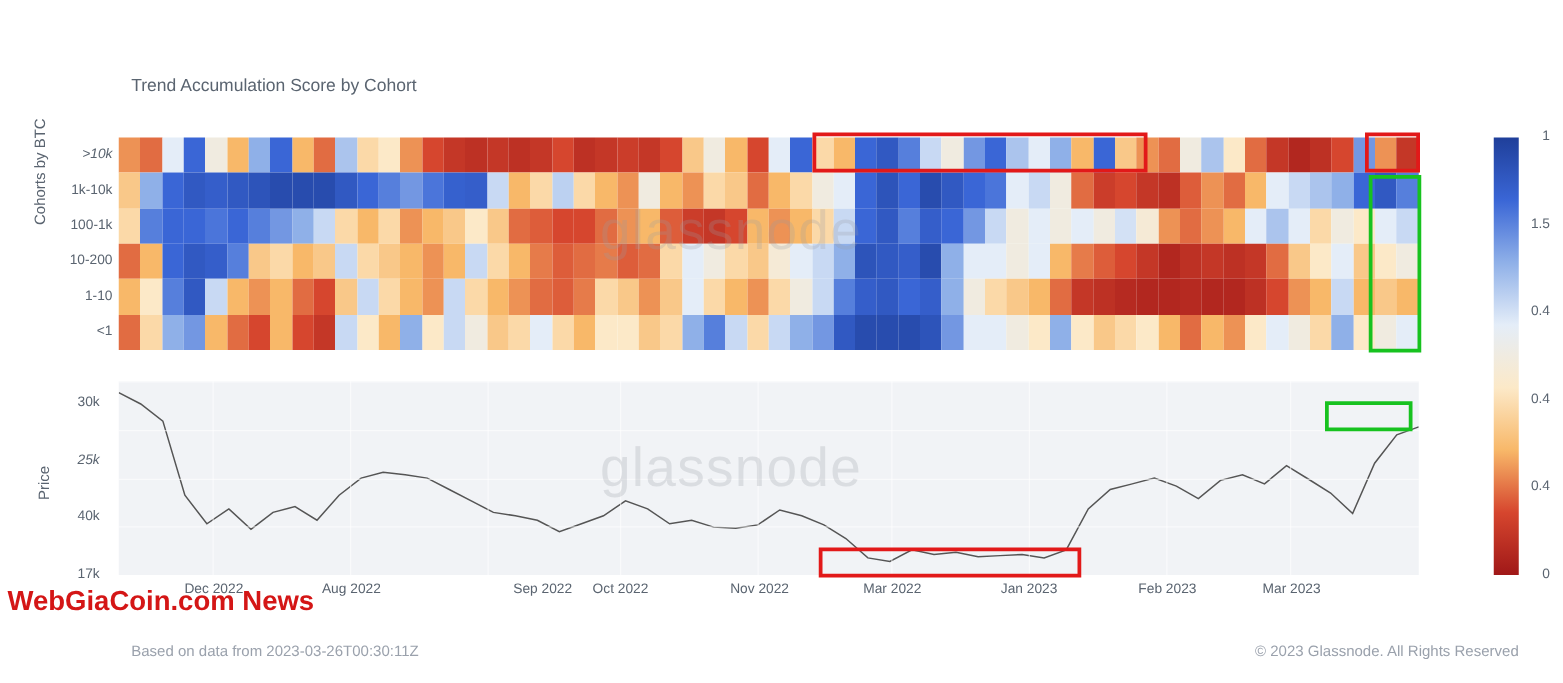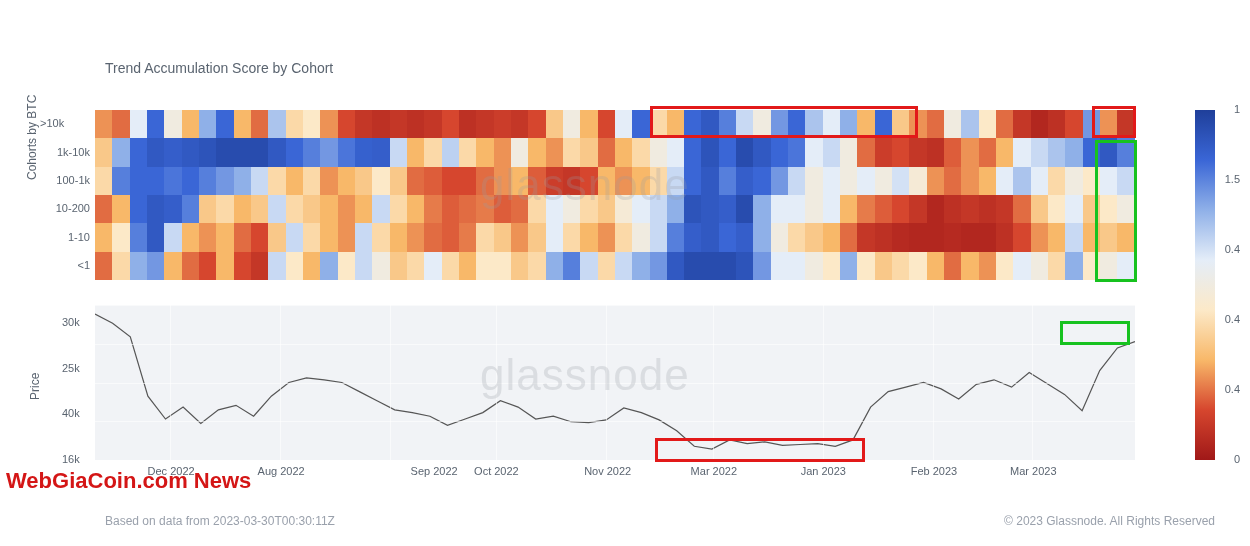--- a/index.html
+++ b/index.html
@@ -406,21 +406,21 @@
       <div class="cell" style="background: rgb(240, 235, 224);"></div>
       <div class="cell" style="background: rgb(251, 217, 168);"></div>
       <div class="cell" style="background: rgb(143, 176, 232);"></div>
       <div class="cell" style="background: rgb(252, 233, 200);"></div>
       <div class="cell" style="background: rgb(240, 235, 224);"></div>
       <div class="cell" style="background: rgb(228, 237, 248);"></div>
     </div>
   </div>
 
 <div id="hm-yticks">
-    <div class="tick" style="right: 1158px; left: 40px; top: 117.167px; text-align: left; width: 50px;">&gt;10k</div>
+    <div class="tick" style="right: 1158px; left: 40px; top: 117.167px; text-align: right; width: 50px; font-style: italic;">&gt;10k</div>
     <div class="tick" style="right: 1158px; left: 40px; top: 145.5px; text-align: right; width: 50px;">1k-10k</div>
     <div class="tick" style="right: 1158px; left: 40px; top: 173.833px; text-align: right; width: 50px;">100-1k</div>
     <div class="tick" style="right: 1158px; left: 40px; top: 202.167px; text-align: right; width: 50px;">10-200</div>
     <div class="tick" style="right: 1158px; left: 40px; top: 230.5px; text-align: right; width: 50px;">1-10</div>
     <div class="tick" style="right: 1158px; left: 40px; top: 258.833px; text-align: right; width: 50px;">&lt;1</div>
   </div>
 
 <div class="price-area">
   <div class="grid-y" style="top:0%"></div>
   <div class="grid-y" style="top:25%"></div>
@@ -435,23 +435,23 @@
     <div class="grid-x" style="left: 294.608px;"></div>
     <div class="grid-x" style="left: 401.092px;"></div>
     <div class="grid-x" style="left: 511.126px;"></div>
     <div class="grid-x" style="left: 617.611px;"></div>
     <div class="grid-x" style="left: 727.645px;"></div>
     <div class="grid-x" style="left: 837.679px;"></div>
     <div class="grid-x" style="left: 937.065px;"></div>
   </div>
 
 <div id="price-yticks">
-    <div class="tick" style="left: 62px; top: 453px;">16k</div>
+    <div class="tick" style="left: 62px; top: 453px;">17k</div>
     <div class="tick" style="left: 62px; top: 407.412px;">40k</div>
-    <div class="tick" style="left: 62px; top: 361.824px;">25k</div>
+    <div class="tick" style="left: 62px; top: 361.824px; font-style: italic;">25k</div>
     <div class="tick" style="left: 62px; top: 316.235px;">30k</div>
   </div>
 <div id="x-ticks">
     <div class="tick" style="left: 147.539px; top: 465px;">Dec 2022</div>
     <div class="tick" style="left: 257.573px; top: 465px;">Aug 2022</div>
     <div class="tick" style="left: 367.608px; top: 465px; margin-left: 43px;">Sep 2022</div>
     <div class="tick" style="left: 474.092px; top: 465px;">Oct 2022</div>
     <div class="tick" style="left: 584.126px; top: 465px;">Nov 2022</div>
     <div class="tick" style="left: 690.611px; top: 465px;">Mar 2022</div>
     <div class="tick" style="left: 800.645px; top: 465px;">Jan 2023</div>
@@ -473,14 +473,14 @@
   </div>
 
 <div class="box-anno red-box" style="left:650px; top:106px; width:268px; height:32px;"></div>
 <div class="box-anno red-box" style="left:1092px; top:106px; width:44px; height:32px;"></div>
 <div class="box-anno green-box" style="left:1095px; top:140px; width:42px; height:142px;"></div>
 <div class="box-anno red-box" style="left:655px; top:438px; width:210px; height:24px;"></div>
 <div class="box-anno green-box" style="left:1060px; top:321px; width:70px; height:24px;"></div>
 
 <div class="overlay-text">WebGiaCoin.com News</div>
 
-<div class="footer-left">Based on data from 2023-03-30T00:30:11Z</div>
+<div class="footer-left">Based on data from 2023-03-26T00:30:11Z</div>
 <div class="footer-right">© 2023 Glassnode. All Rights Reserved</div>
 
 </body></html>

